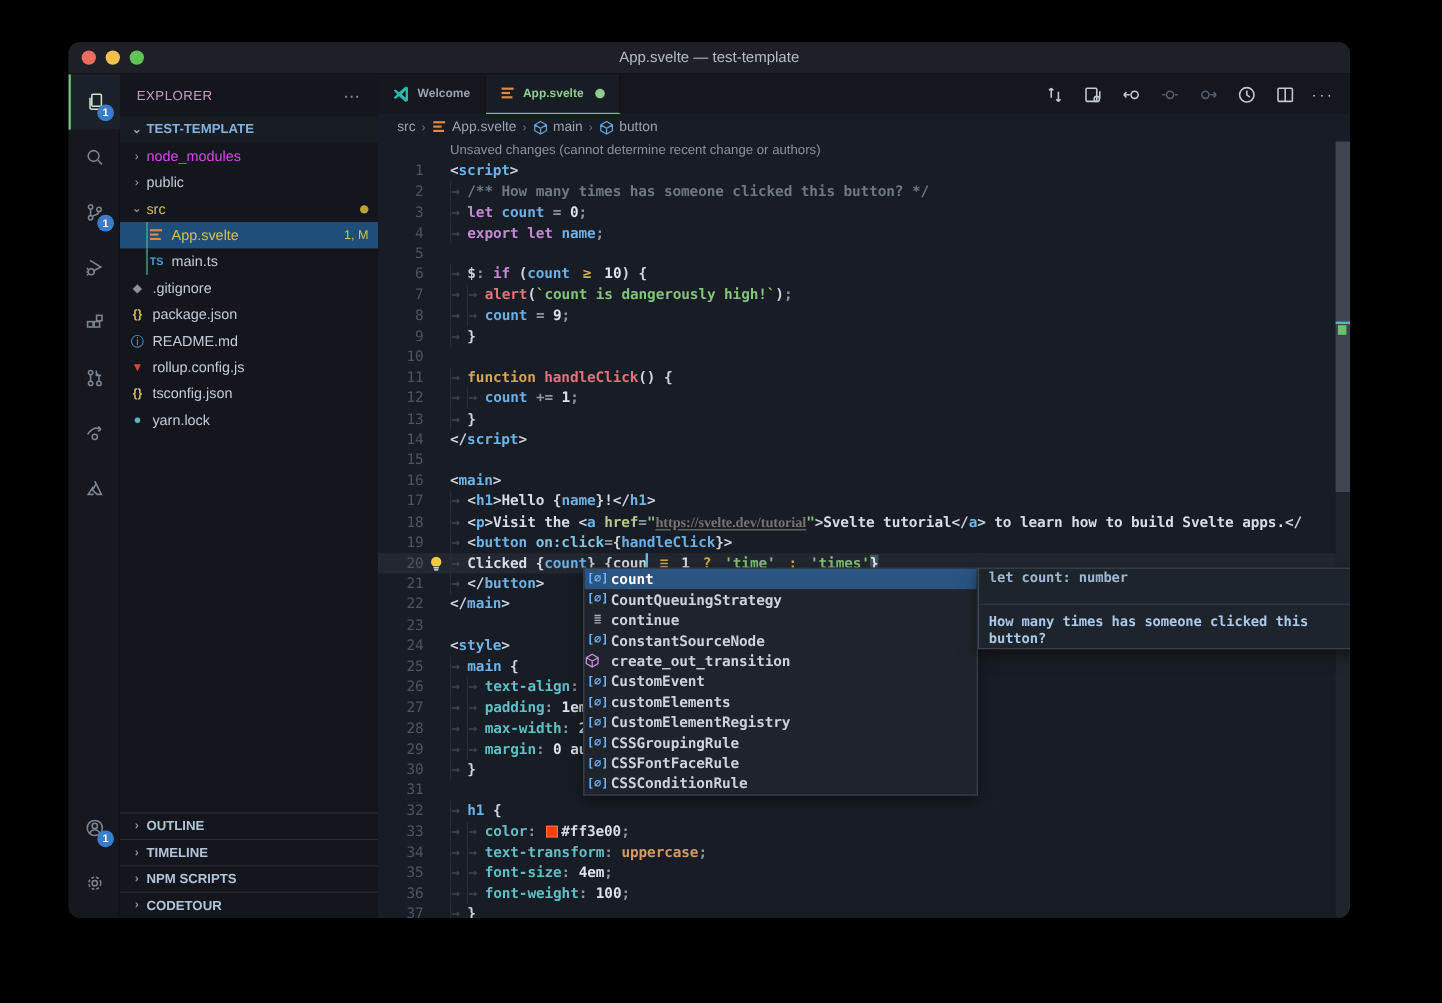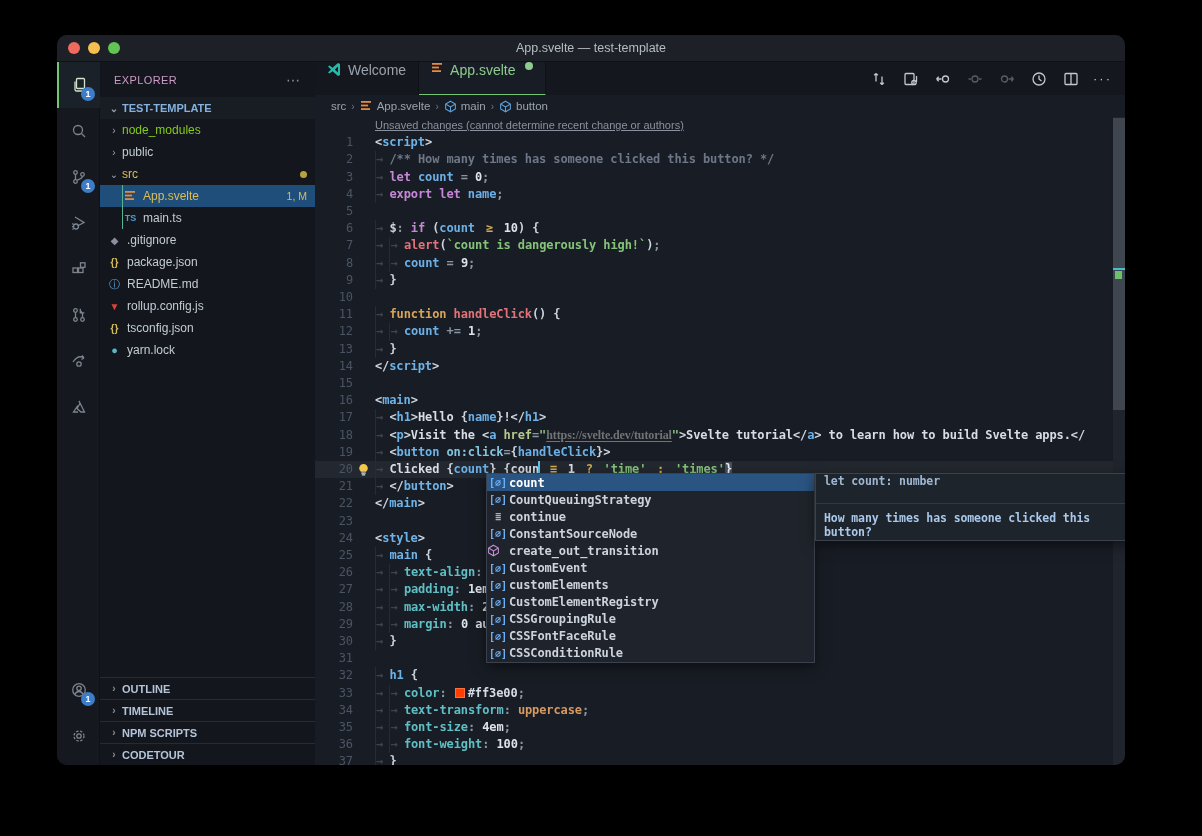--- a/index.html
+++ b/index.html
@@ -28,44 +28,44 @@
   .sb-title{font-size:11px;letter-spacing:.4px;color:#cb9cc6;}
   .sb-more{color:#8a9199;font-size:14px;letter-spacing:1px;}
   .proj-row{height:22px;display:flex;align-items:center;padding-left:6px;font-weight:700;font-size:11px;color:#85b1de;background:#181d24;}
   .tree{position:absolute;top:57px;left:0;right:0;}
   .trow{height:22px;display:flex;align-items:center;position:relative;padding-right:8px;}
   .trow.selected{background:#1f4e7a;}
   .trow .lbl{white-space:nowrap;overflow:hidden;}
   .trow .right{margin-left:auto;font-size:10.5px;}
   .chev{width:16px;flex:none;text-align:center;color:#9aa2ac;font-size:10px;}
   .ficon{width:17px;flex:none;text-align:center;font-size:10px;margin-right:4px;display:inline-flex;justify-content:center;}
-  .dim{color:#84cc16;}
+  .dim{color:#d946ef;}
   .mod{color:#d9bd57;}
   .guide{position:absolute;left:22px;top:0;bottom:0;border-left:1px solid #57b394;}
   .dot-mod{width:7px;height:7px;border-radius:50%;background:#b8a23c;margin-left:auto;}
   .side-sections{position:absolute;bottom:0;left:0;right:0;}
   .sect{height:22px;display:flex;align-items:center;border-top:1px solid #262c34;font-size:11px;font-weight:700;color:#b4c4d8;padding-left:6px;}
   .sect .chev{color:#8a919c;}
   
   .editorcol{flex:1;position:relative;background:#181d25;min-width:0;}
   .tabbar{height:33px;background:#14171d;display:flex;align-items:stretch;}
-  .tab{display:flex;align-items:flex-start;gap:6px;padding:0 12px;font-size:14px;color:#9aa1ab;background:#14171d;border-right:1px solid #0e1116;}
+  .tab{display:flex;align-items:center;gap:6px;padding:0 12px;font-size:10px;color:#9aa1ab;background:#14171d;border-right:1px solid #0e1116;font-weight:bold;}
   .tab.active{background:#181d25;color:#8ecb8e;border-bottom:1.5px solid #74c574;}
   .tab .mdot{width:8px;height:8px;border-radius:50%;background:#8ecb8e;margin-left:4px;}
   .editor-actions{margin-left:auto;display:flex;align-items:center;gap:7px;padding-right:10px;color:#c2c8d0;}
   .ea{width:25px;height:25px;display:flex;align-items:center;justify-content:center;}
   .ea.disabled{color:#565e69;}
   .breadcrumbs{height:22px;display:flex;align-items:center;font-size:11.5px;color:#9aa3ad;padding-left:16px;gap:5px;background:#181d25;}
   .bc-sep{color:#6e7680;font-size:10px;}
   .bc-item{display:flex;align-items:center;gap:4px;}
   
   .content{position:absolute;top:55px;left:0;right:0;bottom:0;overflow:hidden;
     font-family:"DejaVu Sans Mono",monospace;font-size:12px;font-weight:600;letter-spacing:-0.1px;}
   .notice{position:absolute;top:0;left:60px;height:17px;line-height:17px;
-    font-family:"Liberation Sans",sans-serif;font-size:11px;font-weight:400;color:#8a919c;letter-spacing:0;text-decoration:underline;}
+    font-family:"Liberation Sans",sans-serif;font-size:11px;font-weight:400;color:#8a919c;letter-spacing:0;}
   .cl{position:absolute;left:0;right:12px;height:17.2px;line-height:17.2px;white-space:pre;display:flex;}
   .cl.curline{background:rgba(255,255,255,.05);}
   .ln{width:38px;text-align:right;color:#4b5462;flex:none;font-weight:400;}
   .codetxt{padding-left:22px;flex:1;min-width:0;}
   .tk-t{color:#6db3e8}.tk-b{color:#ccd4dd}.tk-p{color:#8a94a2}.tk-k{color:#c687d6}
   .tk-v{color:#6cb0e8}.tk-n{color:#dde3ea}.tk-s{color:#85c379}.tk-f{color:#e2737a}
   .tk-fk{color:#d8a455}.tk-g{color:#d3ab4f;display:inline-block;width:2ch;text-align:center}
   .tk-c{color:#6e7787}.tk-x{color:#d7dde5}.tk-a1{color:#83c5de}.tk-a2{color:#b6c88e}
   .tk-cp{color:#5fbfc5}.tk-o{color:#d6995f}
   .tk-u{color:#737373;text-decoration:underline;text-underline-offset:2px;font-family:Liberation Serif, serif;}

